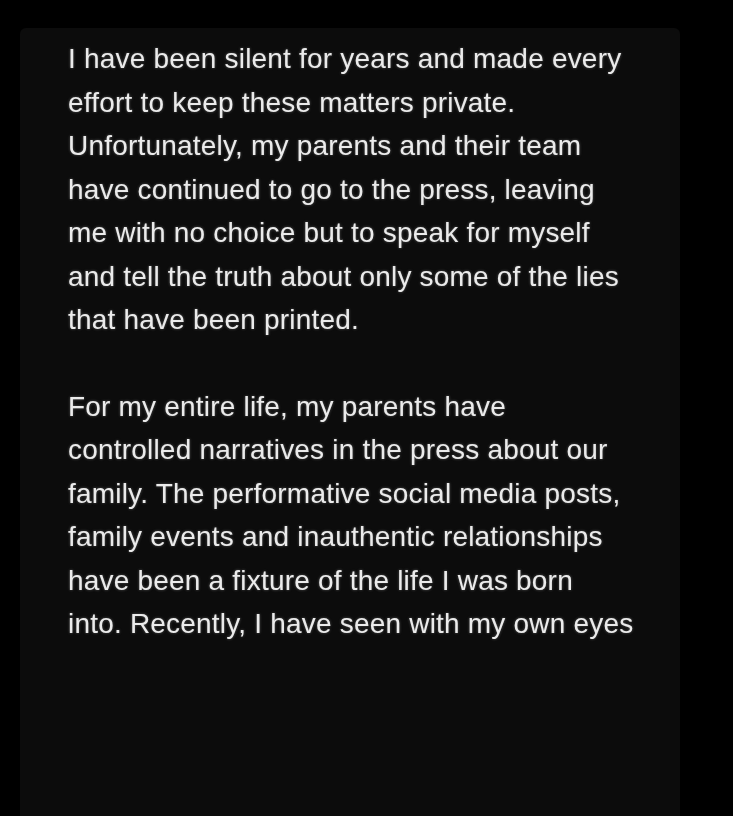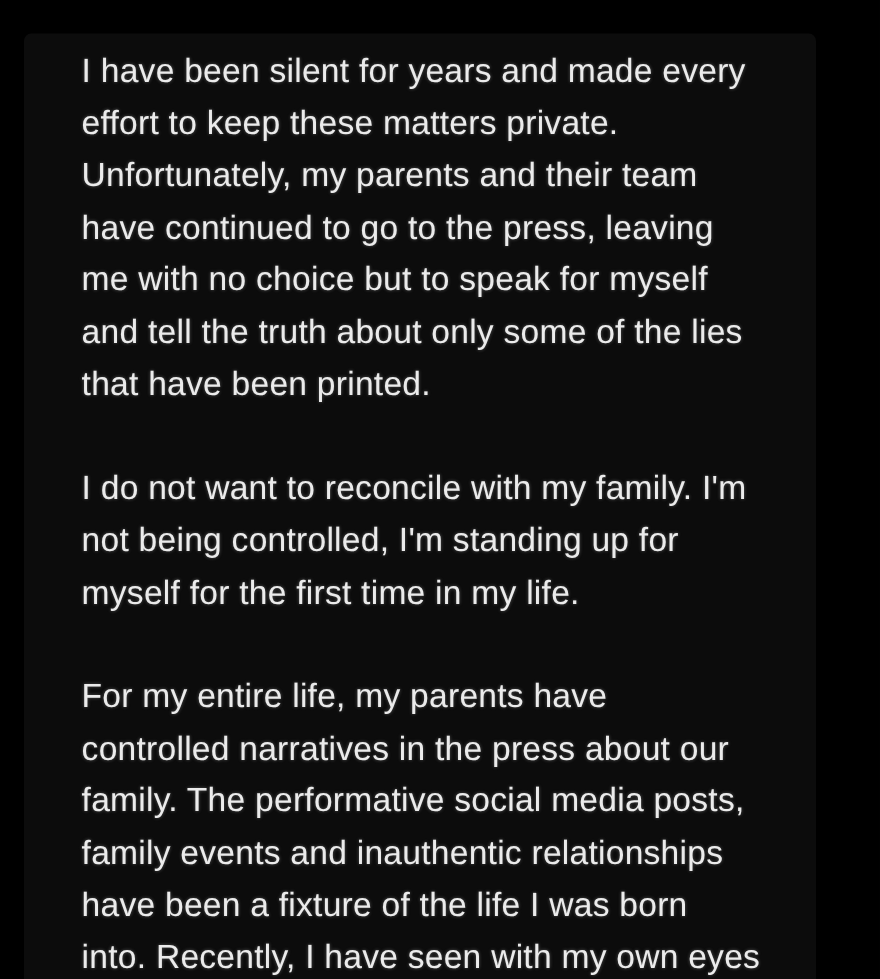--- a/index.html
+++ b/index.html
@@ -48,23 +48,20 @@
 
 <div class="card">
   <div class="statement">
     <p class="para">I have been silent for years and made every
 effort to keep these matters private.
 Unfortunately, my parents and their team
 have continued to go to the press, leaving
 me with no choice but to speak for myself
 and tell the truth about only some of the lies
 that have been printed.</p>
-    <p class="para">I do not want to reconcile with my family. I'm
-not being controlled, I'm standing up for
-myself for the first time in my life.</p>
     <p class="para">For my entire life, my parents have
 controlled narratives in the press about our
 family. The performative social media posts,
 family events and inauthentic relationships
 have been a fixture of the life I was born
 into. Recently, I have seen with my own eyes</p>
   </div>
 </div>
 
 </body></html>

